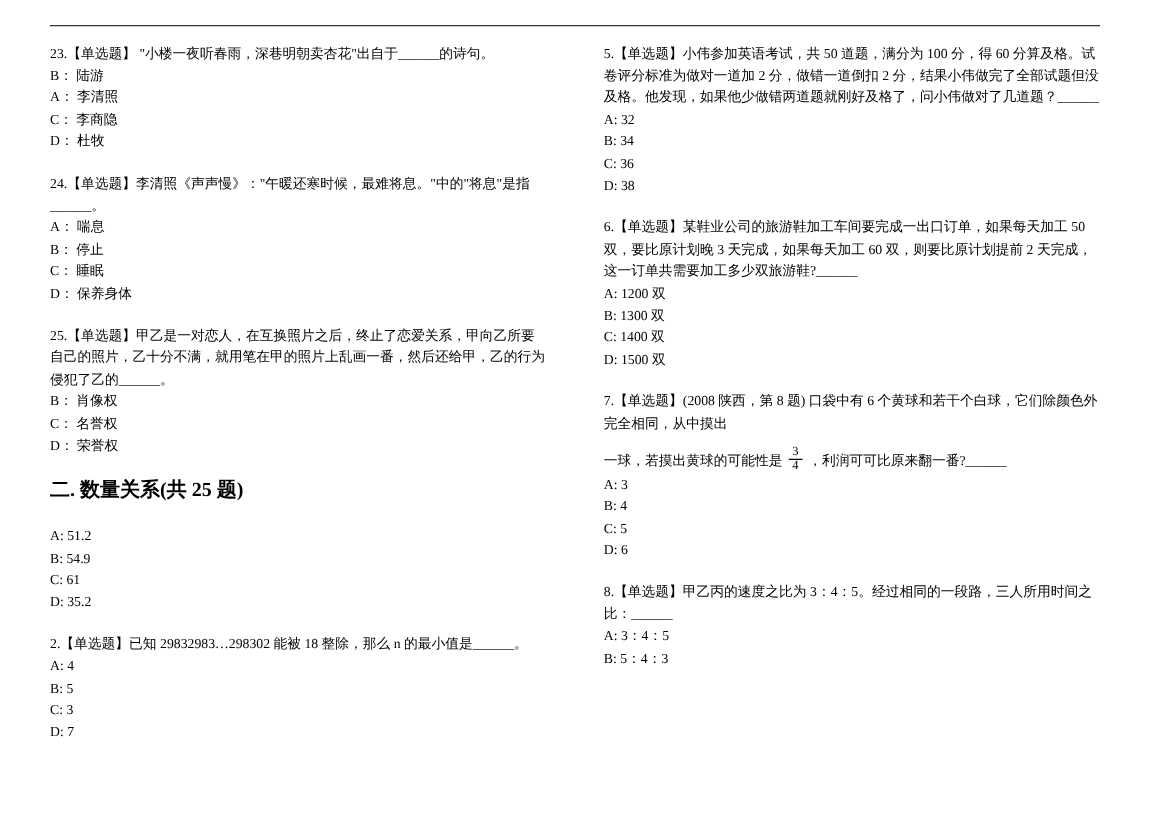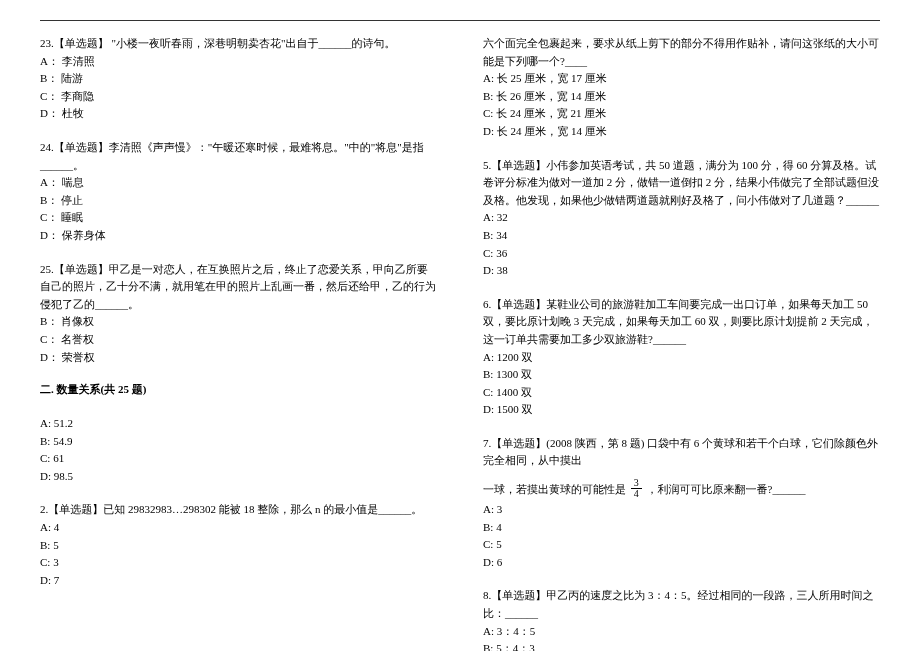--- a/index.html
+++ b/index.html
@@ -29,21 +29,21 @@
     line-height: 1.6;
   }
   .stem {
     margin-bottom: 0;
   }
   .options div {
     line-height: 1.6;
   }
   .section-title {
     font-weight: bold;
-    font-size: 11px;
+    font-size: 16px;
     margin: 14px 0 18px 0;
   }
   .frac {
     display: inline-block;
     vertical-align: middle;
     text-align: center;
     font-size: 10px;
     line-height: 1;
     margin: 0 2px;
     position: relative;
@@ -57,22 +57,22 @@
 
 <div class="hr-top"></div>
 
 <div class="columns">
 
   <div class="col">
 
     <div class="question">
       <div class="stem">23.【单选题】 "小楼一夜听春雨，深巷明朝卖杏花"出自于______的诗句。</div>
       <div class="options">
+        <div>B： 陆游</div>
         <div>A： 李清照</div>
-        <div>B： 陆游</div>
         <div>C： 李商隐</div>
         <div>D： 杜牧</div>
       </div>
     </div>
 
     <div class="question">
       <div class="stem">24.【单选题】李清照《声声慢》："午暖还寒时候，最难将息。"中的"将息"是指______。</div>
       <div class="options">
         <div>A： 喘息</div>
         <div>B： 停止</div>
@@ -90,47 +90,38 @@
       </div>
     </div>
 
     <div class="section-title">二. 数量关系(共 25 题)</div>
 
     <div class="question">
       <div class="options">
         <div>A: 51.2</div>
         <div>B: 54.9</div>
         <div>C: 61</div>
-        <div>D: 98.5</div>
+        <div>D: 35.2</div>
       </div>
     </div>
 
     <div class="question">
       <div class="stem">2.【单选题】已知 29832983…298302 能被 18 整除，那么 n 的最小值是______。</div>
       <div class="options">
         <div>A: 4</div>
         <div>B: 5</div>
         <div>C: 3</div>
         <div>D: 7</div>
       </div>
     </div>
 
   </div>
 
   <div class="col">
 
-    <div class="question">
-      <div class="stem">六个面完全包裹起来，要求从纸上剪下的部分不得用作贴补，请问这张纸的大小可能是下列哪一个?____</div>
-      <div class="options">
-        <div>A: 长 25 厘米，宽 17 厘米</div>
-        <div>B: 长 26 厘米，宽 14 厘米</div>
-        <div>C: 长 24 厘米，宽 21 厘米</div>
-        <div>D: 长 24 厘米，宽 14 厘米</div>
-      </div>
-    </div>
 
     <div class="question">
       <div class="stem">5.【单选题】小伟参加英语考试，共 50 道题，满分为 100 分，得 60 分算及格。试卷评分标准为做对一道加 2 分，做错一道倒扣 2 分，结果小伟做完了全部试题但没及格。他发现，如果他少做错两道题就刚好及格了，问小伟做对了几道题？______</div>
       <div class="options">
         <div>A: 32</div>
         <div>B: 34</div>
         <div>C: 36</div>
         <div>D: 38</div>
       </div>
     </div>

